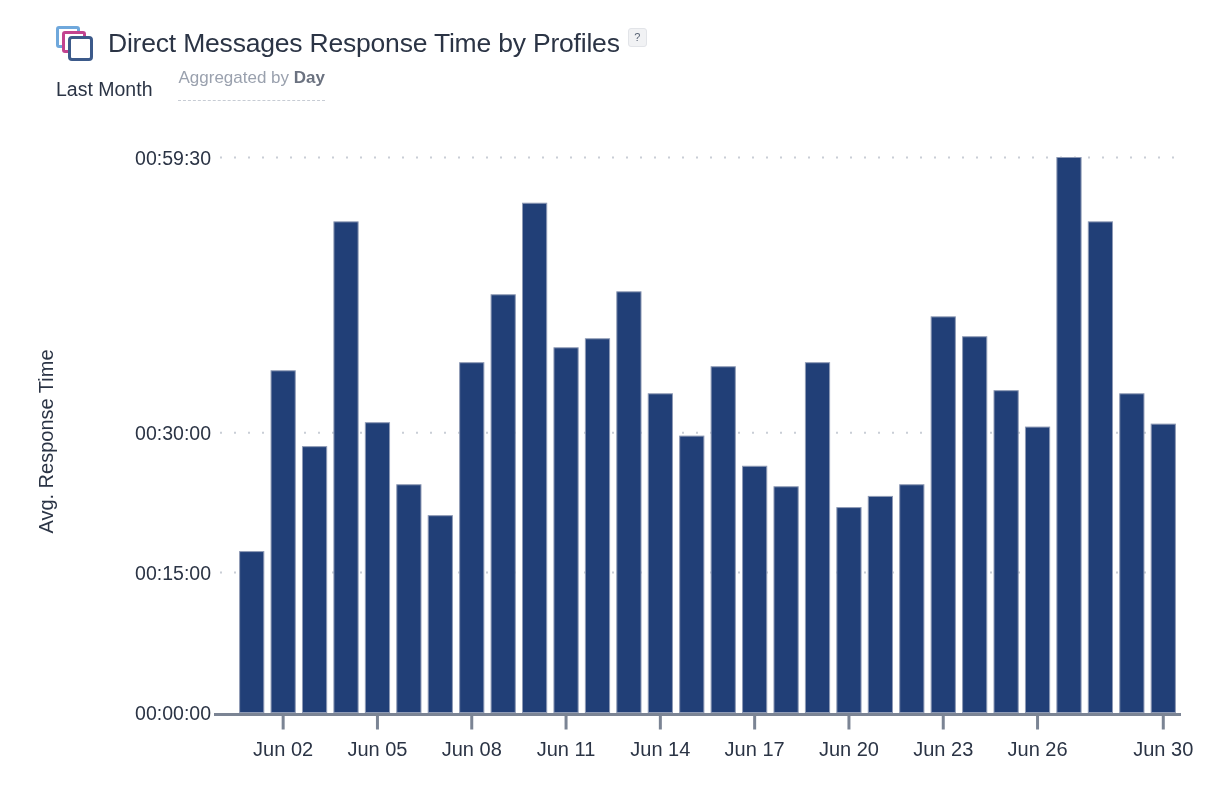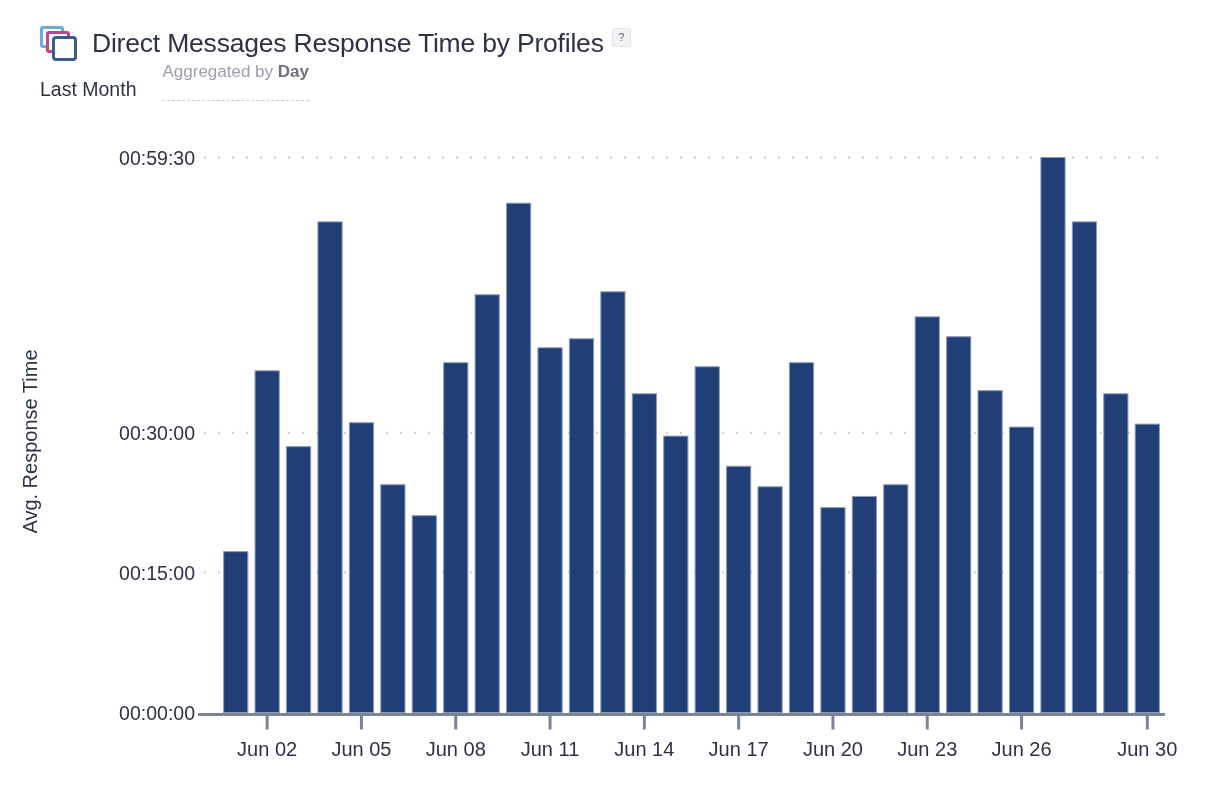--- a/index.html
+++ b/index.html
@@ -15,20 +15,21 @@
     font-family: "Liberation Sans", sans-serif;
     color: #2b3445;
     overflow: hidden;
   }
 
   .widget {
     position: relative;
     width: 1022px;
     height: 798px;
     background: #fff;
+    margin-left: 16px;
   }
 
   
   .header {
     position: absolute;
     left: 40px;
     top: 22px;
     width: 1140px;
   }
   .title-row {
@@ -103,21 +104,21 @@
   }
   .period {
     font-size: 19.5px;
     color: #2b3445;
     font-weight: 400;
   }
   .aggregated {
     font-size: 17px;
     color: #9aa1ae;
     border-bottom: 1px dashed #c7ccd4;
-    padding-bottom: 18px;
+    padding-bottom: 12px;
     cursor: pointer;
     white-space: nowrap;
   }
   .aggregated b {
     color: #6b7280;
     font-weight: 700;
   }
 
   
   .chart-area {

